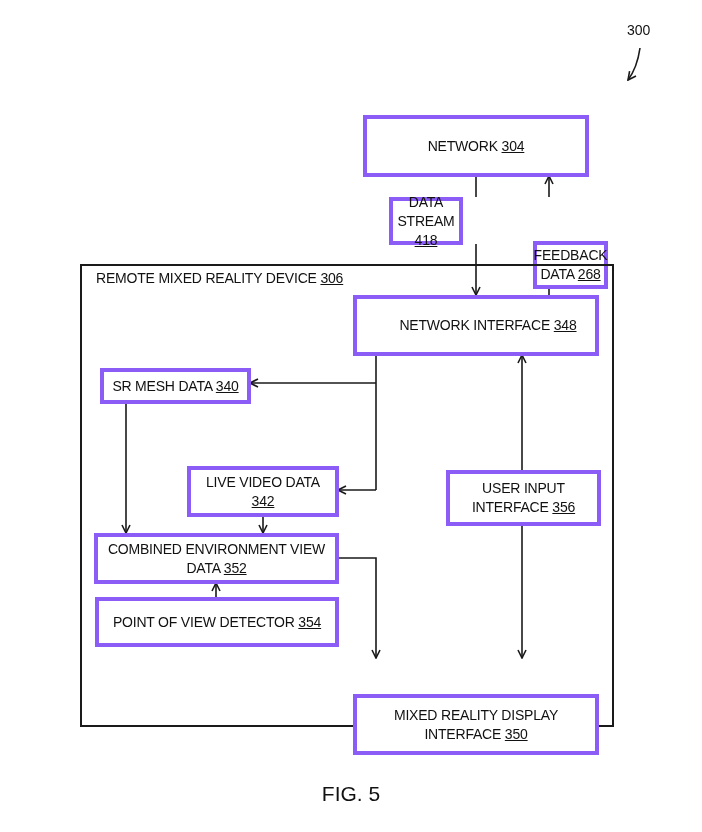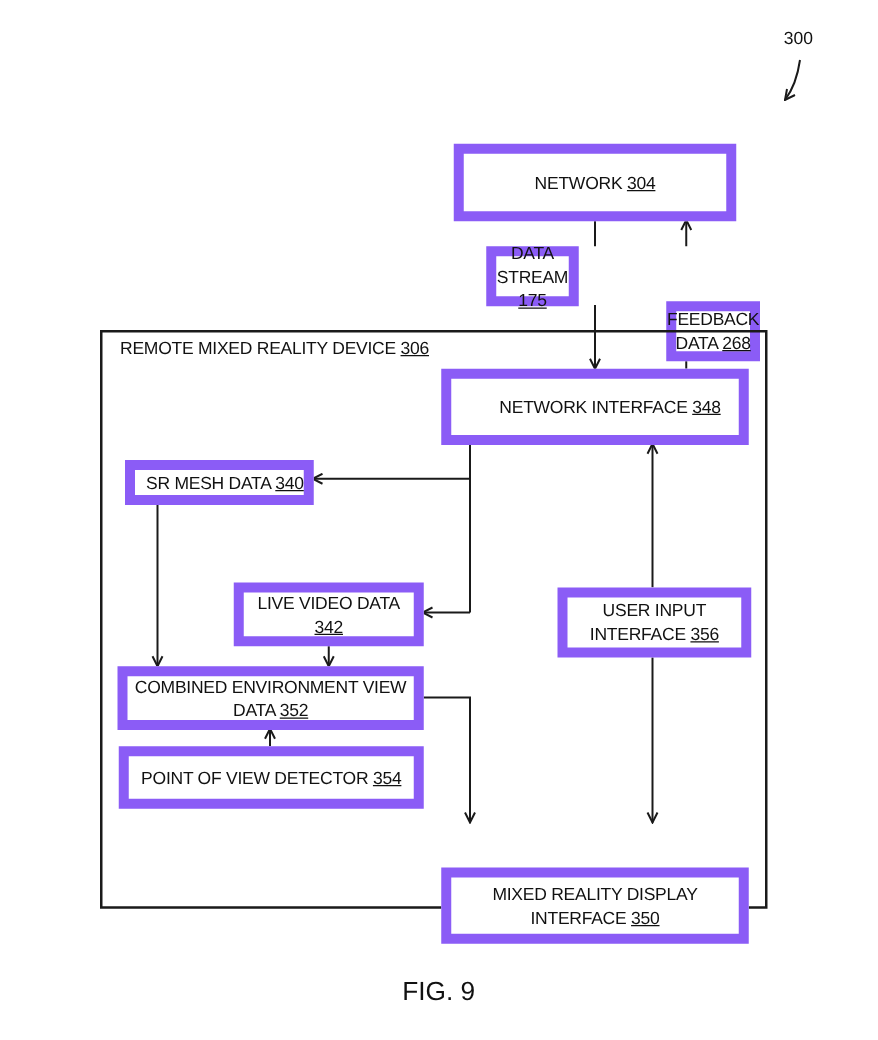--- a/index.html
+++ b/index.html
@@ -1,19 +1,19 @@
 <!DOCTYPE html>
 <html><head>
 <meta charset="utf-8">
 <style>
   html, body { margin: 0; padding: 0; background: #ffffff; }
   body { width: 702px; height: 832px; position: relative; overflow: hidden;
          font-family: "Liberation Sans", sans-serif; color: #111; }
   svg.wires { position: absolute; left: 0; top: 0; width: 702px; height: 832px; }
-  .box { position: absolute; box-sizing: border-box; border: 8px solid #8b5cf6;
+  .box { position: absolute; box-sizing: border-box; border: 4px solid #8b5cf6;
          background: #fff; display: flex; align-items: center; justify-content: center;
          text-align: center; font-size: 14px; line-height: 19px; letter-spacing: -0.2px; }
   .box .t { display: block; }
   .ref { text-decoration: underline; }
   .outer { position: absolute; left: 80px; top: 264px; width: 534px; height: 463px;
            box-sizing: border-box; border: 2px solid #1a1a1a; }
   .outer-label { position: absolute; left: 96px; top: 270px; font-size: 14px; letter-spacing: -0.2px; }
   .fignum { position: absolute; left: 627px; top: 22px; font-size: 14px; }
   .figcap { position: absolute; left: 0; width: 702px; top: 782px; text-align: center; font-size: 21px; }
 </style>
@@ -56,39 +56,39 @@
 
 <div class="fignum">300</div>
 
 <div class="box" style="left:363px;top:115px;width:226px;height:62px;">
   <span><span>NETWORK</span> <span class="ref">304</span></span>
 </div>
 
 <div class="box" style="left:389px;top:197px;width:74px;height:48px;">
   <span>
     <span class="t">DATA</span>
-    <span class="t"><span>STREAM</span> <span class="ref">175</span></span>
+    <span class="t"><span>STREAM</span> <span class="ref">418</span></span>
   </span>
 </div>
 
 <div class="box" style="left:533px;top:197px;width:75px;height:48px;margin-top:44px;">
   <span>
     <span class="t">FEEDBACK</span>
     <span class="t"><span>DATA</span> <span class="ref">268</span></span>
   </span>
 </div>
 
 <div class="outer"></div>
 <div class="outer-label"><span>REMOTE MIXED REALITY DEVICE</span> <span class="ref">306</span></div>
 
 <div class="box" style="left:353px;top:295px;width:246px;height:61px;padding-left:24px;">
   <span><span>NETWORK INTERFACE</span> <span class="ref">348</span></span>
 </div>
 
-<div class="box" style="left:100px;top:368px;width:151px;height:36px;justify-content:flex-end;">
+<div class="box" style="left:100px;top:368px;width:151px;height:36px;">
   <span><span>SR MESH DATA</span> <span class="ref">340</span></span>
 </div>
 
 <div class="box" style="left:187px;top:466px;width:152px;height:51px;justify-content:center;">
   <span>
     <span class="t">LIVE VIDEO DATA</span>
     <span class="t ref">342</span>
   </span>
 </div>
 
@@ -110,13 +110,13 @@
   </span>
 </div>
 
 <div class="box" style="left:353px;top:658px;width:246px;height:61px;margin-top:36px;">
   <span>
     <span class="t">MIXED REALITY DISPLAY</span>
     <span class="t"><span>INTERFACE</span> <span class="ref">350</span></span>
   </span>
 </div>
 
-<div class="figcap">FIG. 9</div>
+<div class="figcap">FIG. 5</div>
 
 </body></html>

